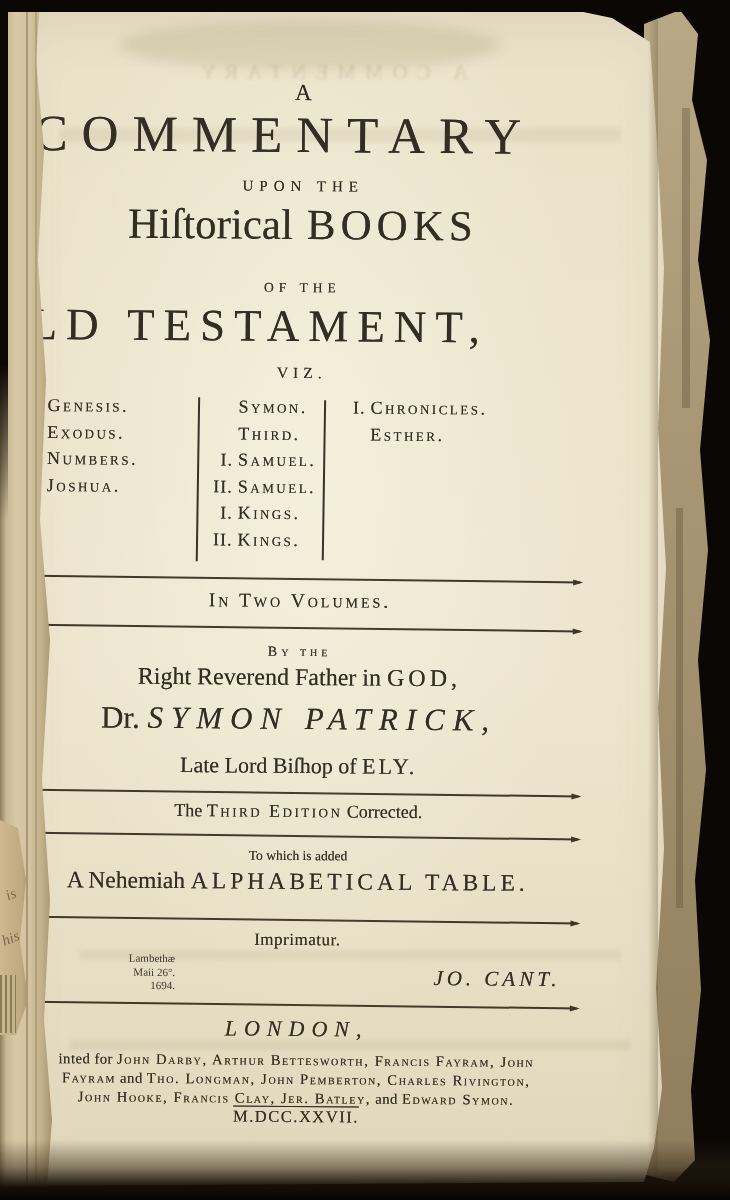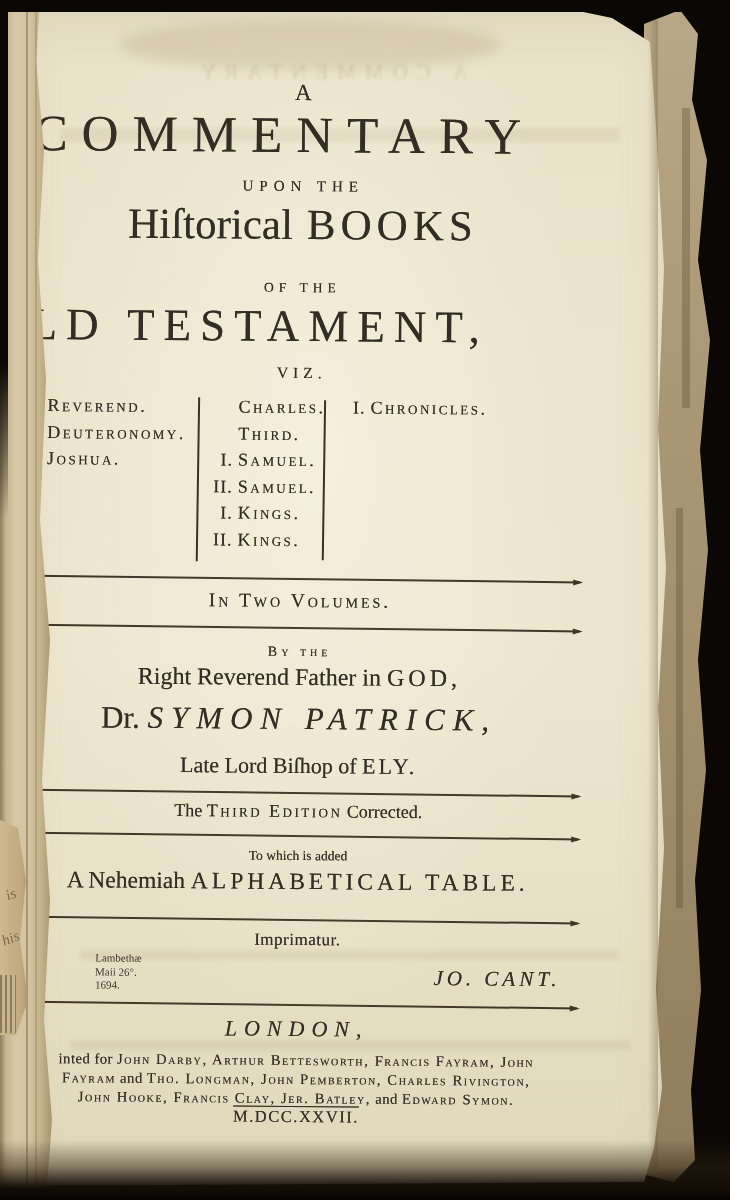--- a/index.html
+++ b/index.html
@@ -64,21 +64,21 @@
   .author{top:699px;font-size:31px;white-space:nowrap;}
   .author .seg-itcaps{font-style:italic;letter-spacing:8px;}
   .bishop{top:751px;font-size:22px;}
   .bishop .seg-itcaps{letter-spacing:3px;}
   .edition{top:799px;font-size:18px;}
   .edition .seg-sc{font-variant:small-caps;letter-spacing:2.5px;}
   .added{top:846px;font-size:13.5px;}
   .alpha{top:866px;font-size:23.5px;}
   .alpha .seg-caps{letter-spacing:4px;}
   .imprimatur{top:928px;font-size:17px;letter-spacing:.5px;}
-  .lambeth{position:absolute;left:98px;top:951px;width:80px;text-align:left;font-size:11px;line-height:13.5px;color:#3b352c;}
+  .lambeth{position:absolute;left:98px;top:951px;width:80px;text-align:right;font-size:11px;line-height:13.5px;color:#3b352c;}
   .licenser{position:absolute;left:420px;top:963px;width:160px;text-align:center;
     font-size:21px;font-style:italic;letter-spacing:4px;}
   .london{top:1014px;font-size:22px;font-style:italic;letter-spacing:7px;}
   .printers{top:1049px;font-size:14.6px;line-height:19px;letter-spacing:.5px;}
   .printers .seg-sc{font-variant:small-caps;letter-spacing:1.6px;}
   .year{top:1105px;font-size:16.5px;letter-spacing:1.5px;text-decoration:overline;text-decoration-thickness:1px;}
   .seg-rm{font-style:normal;}
   
   .stub{position:absolute;left:0;top:0;width:52px;height:1200px;z-index:5;
     background:linear-gradient(90deg,#8f7c5c 0,#c8b792 6px,#d8c8a6 16px,#d2c29e 30px,#c2b089 42px,#a6936f 100%);
@@ -122,34 +122,36 @@
   <div class="center-col ink half-letter">A</div>
   <div class="main-title ink">COMMENTARY</div>
   <div class="center-col ink upon">UPON THE</div>
   <div class="center-col ink hist-books"><span class="seg-rm">Hiſtorical</span><span class="seg-caps">BOOKS</span></div>
   <div class="center-col ink of-the">OF THE</div>
   <div class="old-test ink">OLD TESTAMENT,</div>
   <div class="center-col ink viz">VIZ.</div>
 
   <div class="books ink">
     <div class="books-col col-1">
-        <div class="book-row"><span class="book-name">Reverend.</span></div>
-        <div class="book-row"><span class="book-name">Deuteronomy.</span></div>
+        <div class="book-row"><span class="book-name">Genesis.</span></div>
+        <div class="book-row"><span class="book-name">Exodus.</span></div>
+        <div class="book-row"><span class="book-name">Numbers.</span></div>
         <div class="book-row"><span class="book-name">Joshua.</span></div>
       </div>
     <div class="books-col col-2 has-num">
-        <div class="book-row"><span class="book-num"></span><span class="book-name">Charles.</span></div>
+        <div class="book-row"><span class="book-num"></span><span class="book-name">Symon.</span></div>
         <div class="book-row"><span class="book-num"></span><span class="book-name">Third.</span></div>
         <div class="book-row"><span class="book-num">I.</span><span class="book-name">Samuel.</span></div>
         <div class="book-row"><span class="book-num">II.</span><span class="book-name">Samuel.</span></div>
         <div class="book-row"><span class="book-num">I.</span><span class="book-name">Kings.</span></div>
         <div class="book-row"><span class="book-num">II.</span><span class="book-name">Kings.</span></div>
       </div>
     <div class="books-col col-3 has-num">
         <div class="book-row"><span class="book-num">I.</span><span class="book-name">Chronicles.</span></div>
+        <div class="book-row"><span class="book-num"></span><span class="book-name">Esther.</span></div>
       </div>
   </div>
   <div class="v-div" style="left:196px;top:396px;height:164px;"></div>
   <div class="v-div" style="left:322px;top:398px;height:160px;"></div>
 
   <div class="rule" style="top:576px;"></div>
   <div class="center-col ink volumes">In Two Volumes.</div>
   <div class="rule" style="top:625px;"></div>
 
   <div class="center-col ink by-the">By the</div>

